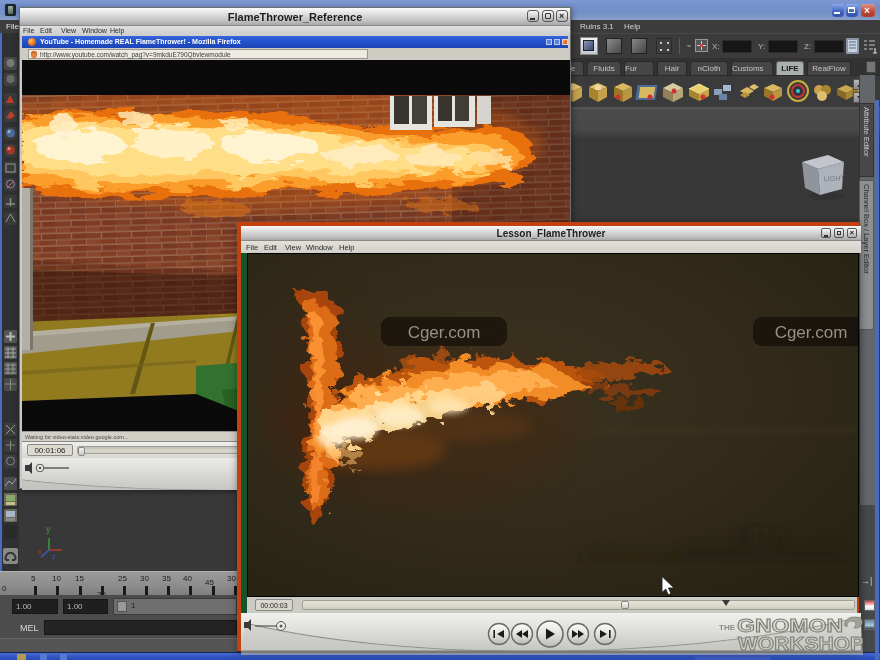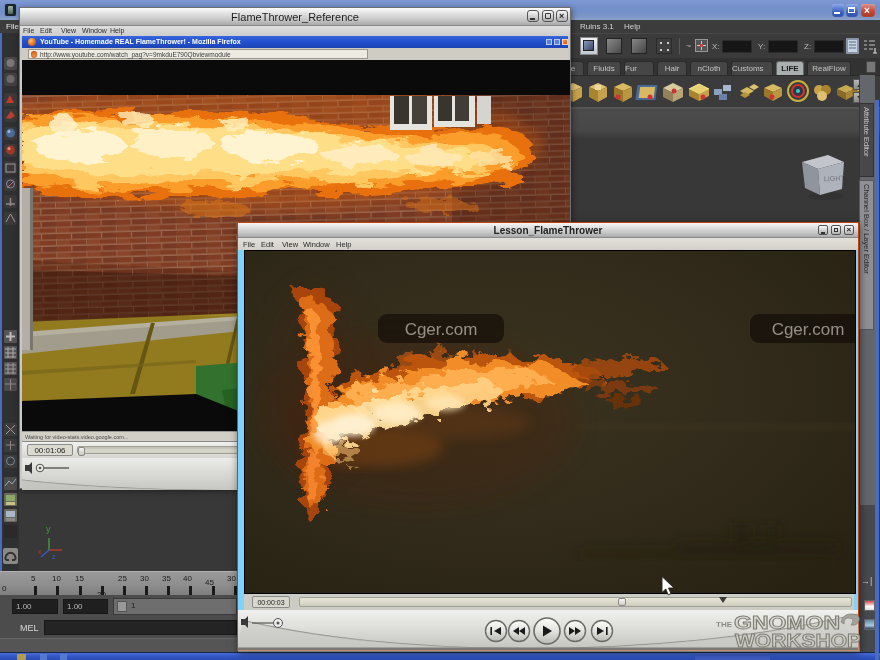--- a/index.html
+++ b/index.html
@@ -294,21 +294,21 @@
   <div class="abs" style="left:40px;top:1px;width:7px;height:6px;background:#5578d0;"></div>
   <div class="abs" style="left:60px;top:1px;width:7px;height:6px;background:#5578d0;"></div>
   <div class="abs" style="left:695px;top:1px;width:75px;height:7px;background:#3e5cc4;"></div>
 </div>
 
 <div class="abs" style="left:875px;top:100px;width:4px;height:560px;background:#4a6cc0;"></div>
 
 <div class="abs" id="win1" style="left:19px;top:7px;width:552px;height:482px;background:#c9c9c9;border:1px solid #6e6e6e;box-shadow:1px 2px 6px rgba(0,0,0,0.45);">
 
   <div class="abs" style="left:0;top:0;width:550px;height:18px;background:linear-gradient(180deg,#fbfbfb 0%,#e3e3e3 30%,#c2c2c2 75%,#a8a8a8 100%);border-bottom:1px solid #8a8a8a;">
-    <div style="text-align:center;font-size:11px;font-weight:normal;color:#1e1e1e;line-height:18px;">FlameThrower_Reference</div>
+    <div style="text-align:center;font-size:11px;font-weight:bold;color:#1e1e1e;line-height:18px;">FlameThrower_Reference</div>
     <div class="abs" style="left:507px;top:2px;width:12px;height:12px;border-radius:3px;background:linear-gradient(180deg,#f8f8f8,#b0b0b0);border:1px solid #555;">
         <div class="abs" style="left:2px;top:7px;width:5px;height:2px;background:#333;"></div>
       </div>
     <div class="abs" style="left:522px;top:2px;width:12px;height:12px;border-radius:3px;background:linear-gradient(180deg,#f8f8f8,#b0b0b0);border:1px solid #555;">
         <div class="abs" style="left:2px;top:2px;width:6px;height:6px;border:1px solid #333;border-radius:1px;"></div>
       </div>
     <div class="abs" style="left:536px;top:2px;width:12px;height:12px;border-radius:3px;background:linear-gradient(180deg,#f8f8f8,#b0b0b0);border:1px solid #555;">
         <div class="abs" style="left:2px;top:0px;color:#222;font-weight:bold;font-size:9px;">×</div>
       </div>
   </div>
@@ -461,21 +461,21 @@
       <path d="M0 22 C120 36 320 36 546 24 L546 32 L0 32 Z" fill="#c2c2be" opacity="0.7"></path>
       <path d="M3 7 L7 7 L7 13 L3 13 Z M7 7 L10 4 L10 16 L7 13 Z" fill="#3a3a3a"></path>
       <circle cx="18" cy="10" r="3.8" fill="#e8e8e4" stroke="#555"></circle>
       <circle cx="18" cy="10" r="1.3" fill="#555"></circle>
       <path d="M22 10 L47 10" stroke="#555" stroke-width="1.4"></path>
       <circle cx="232" cy="24" r="13" fill="none" stroke="#9a9a94" stroke-width="1"></circle>
     </svg>
   </div>
 </div>
 
-<div class="abs" id="win2" style="left:237px;top:222px;width:622px;height:429px;background:#7dd3fc;border:1px solid #c2410c;box-shadow:1px 2px 8px rgba(0,0,0,0.5);">
+<div class="abs" id="win2" style="left:237px;top:222px;width:622px;height:429px;background:#14532d;border:4px solid #c2410c;box-shadow:1px 2px 8px rgba(0,0,0,0.5);">
   <div class="abs" style="left:0;top:0;width:620px;height:15px;background:linear-gradient(180deg,#f6f6f6 0%,#dedede 35%,#bdbdbd 80%,#a9a9a9 100%);border-bottom:1px solid #8a8a8a;">
     <div style="text-align:center;font-size:10px;font-weight:bold;color:#222;line-height:15px;">Lesson_FlameThrower</div>
     <div class="abs" style="left:580px;top:2px;width:10px;height:10px;border-radius:2px;background:linear-gradient(180deg,#f8f8f8,#b0b0b0);border:1px solid #555;">
         <div class="abs" style="left:2px;top:6px;width:4px;height:1.5px;background:#333;"></div>
       </div>
     <div class="abs" style="left:593px;top:2px;width:10px;height:10px;border-radius:2px;background:linear-gradient(180deg,#f8f8f8,#b0b0b0);border:1px solid #555;">
         <div class="abs" style="left:2px;top:2px;width:4px;height:4px;border:1px solid #333;"></div>
       </div>
     <div class="abs" style="left:606px;top:2px;width:10px;height:10px;border-radius:2px;background:linear-gradient(180deg,#f8f8f8,#b0b0b0);border:1px solid #555;">
         <div class="abs" style="left:1.5px;top:-1px;color:#222;font-weight:bold;font-size:8px;">×</div>

